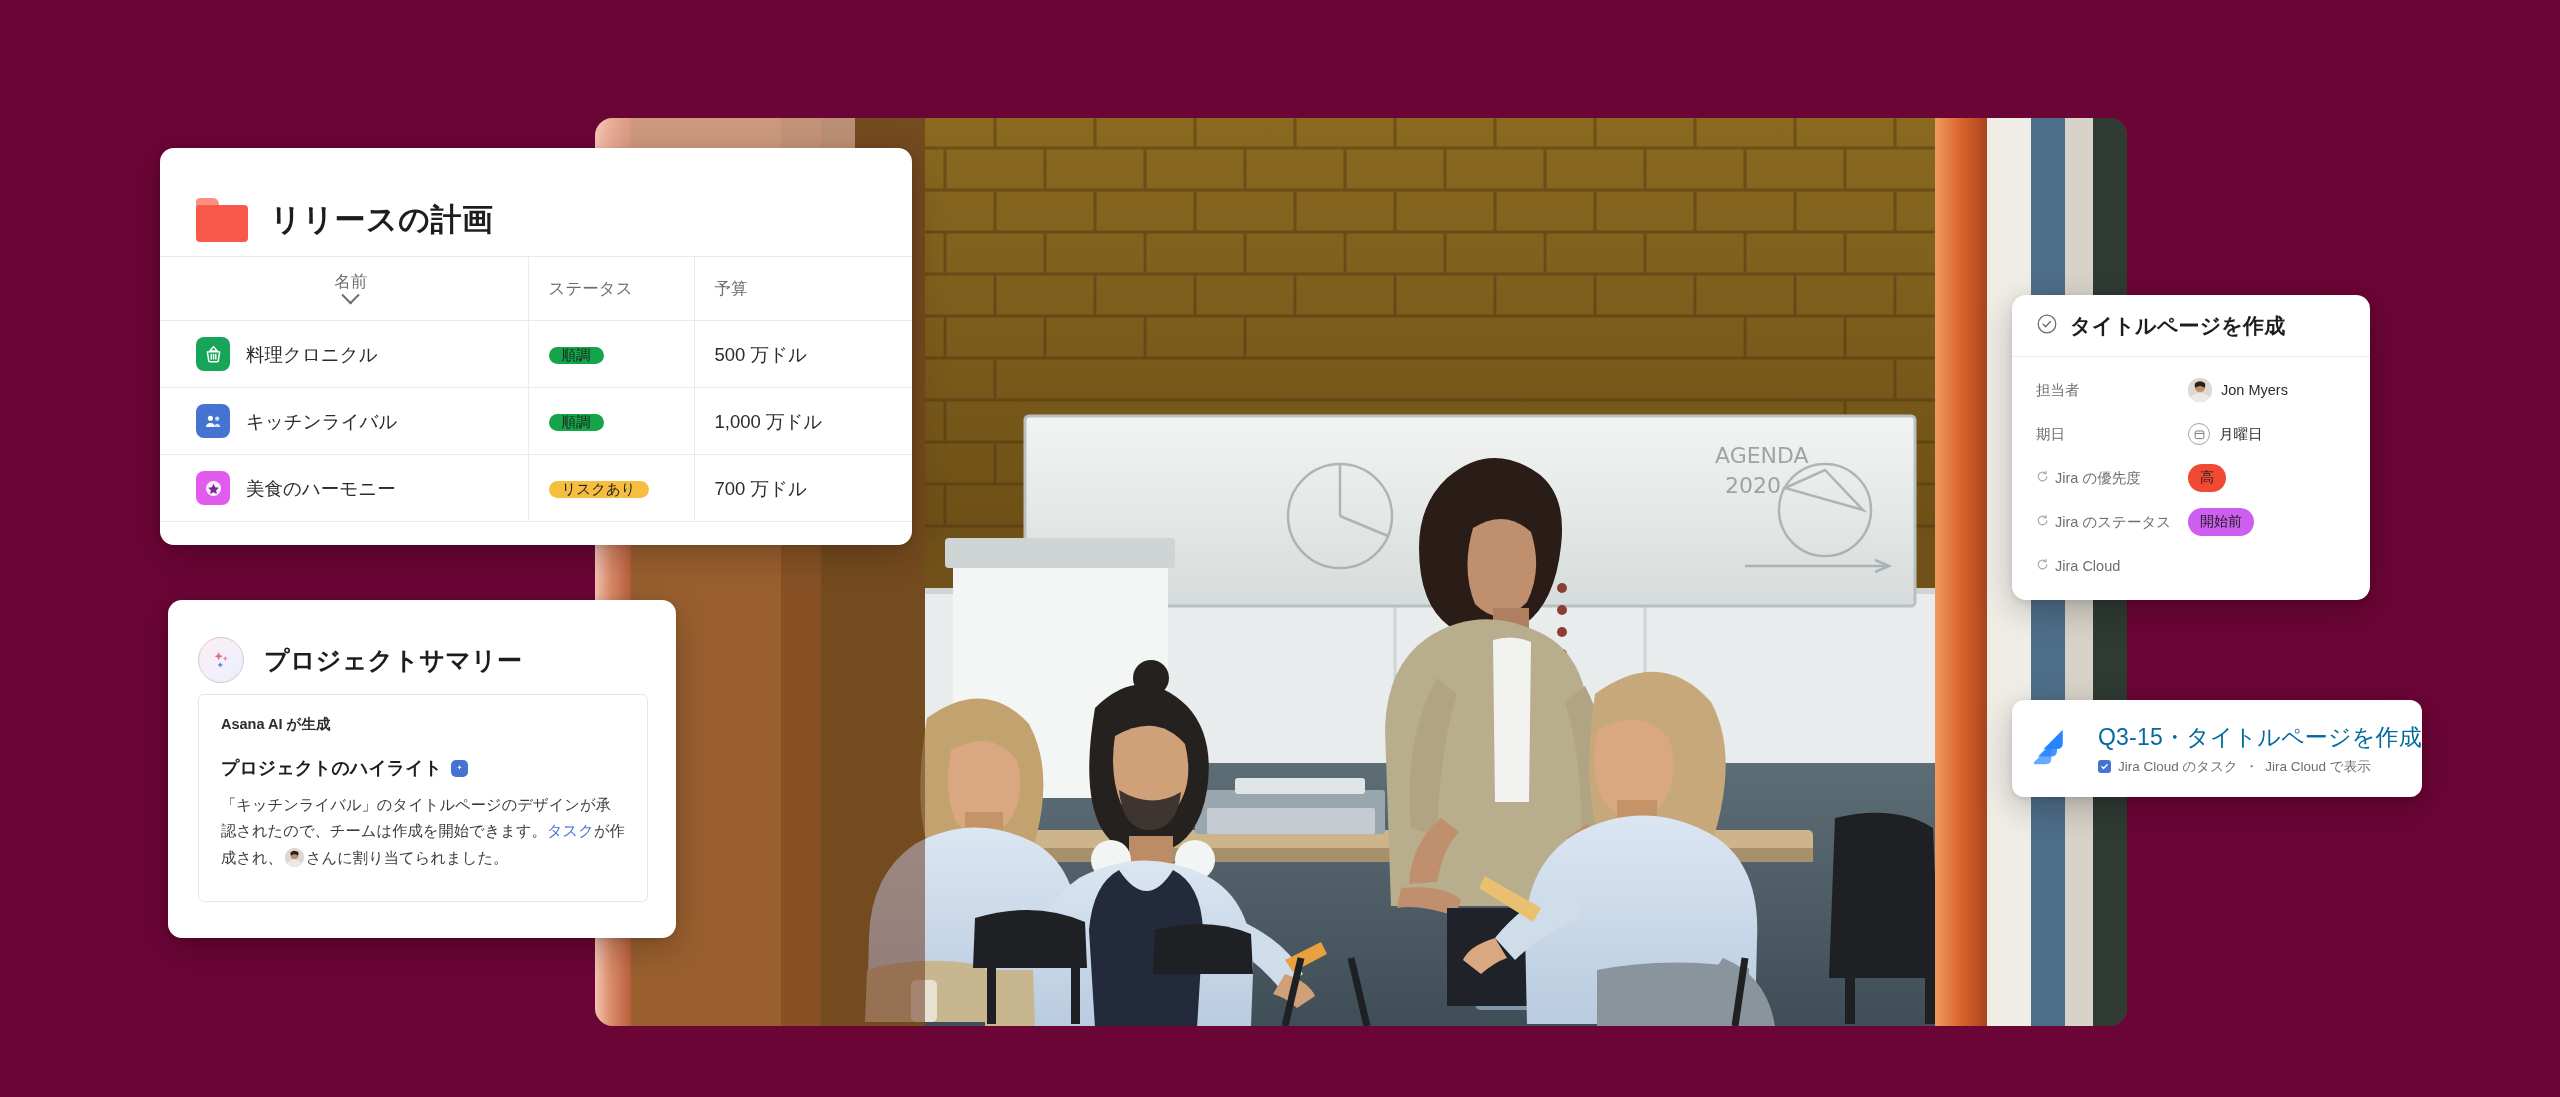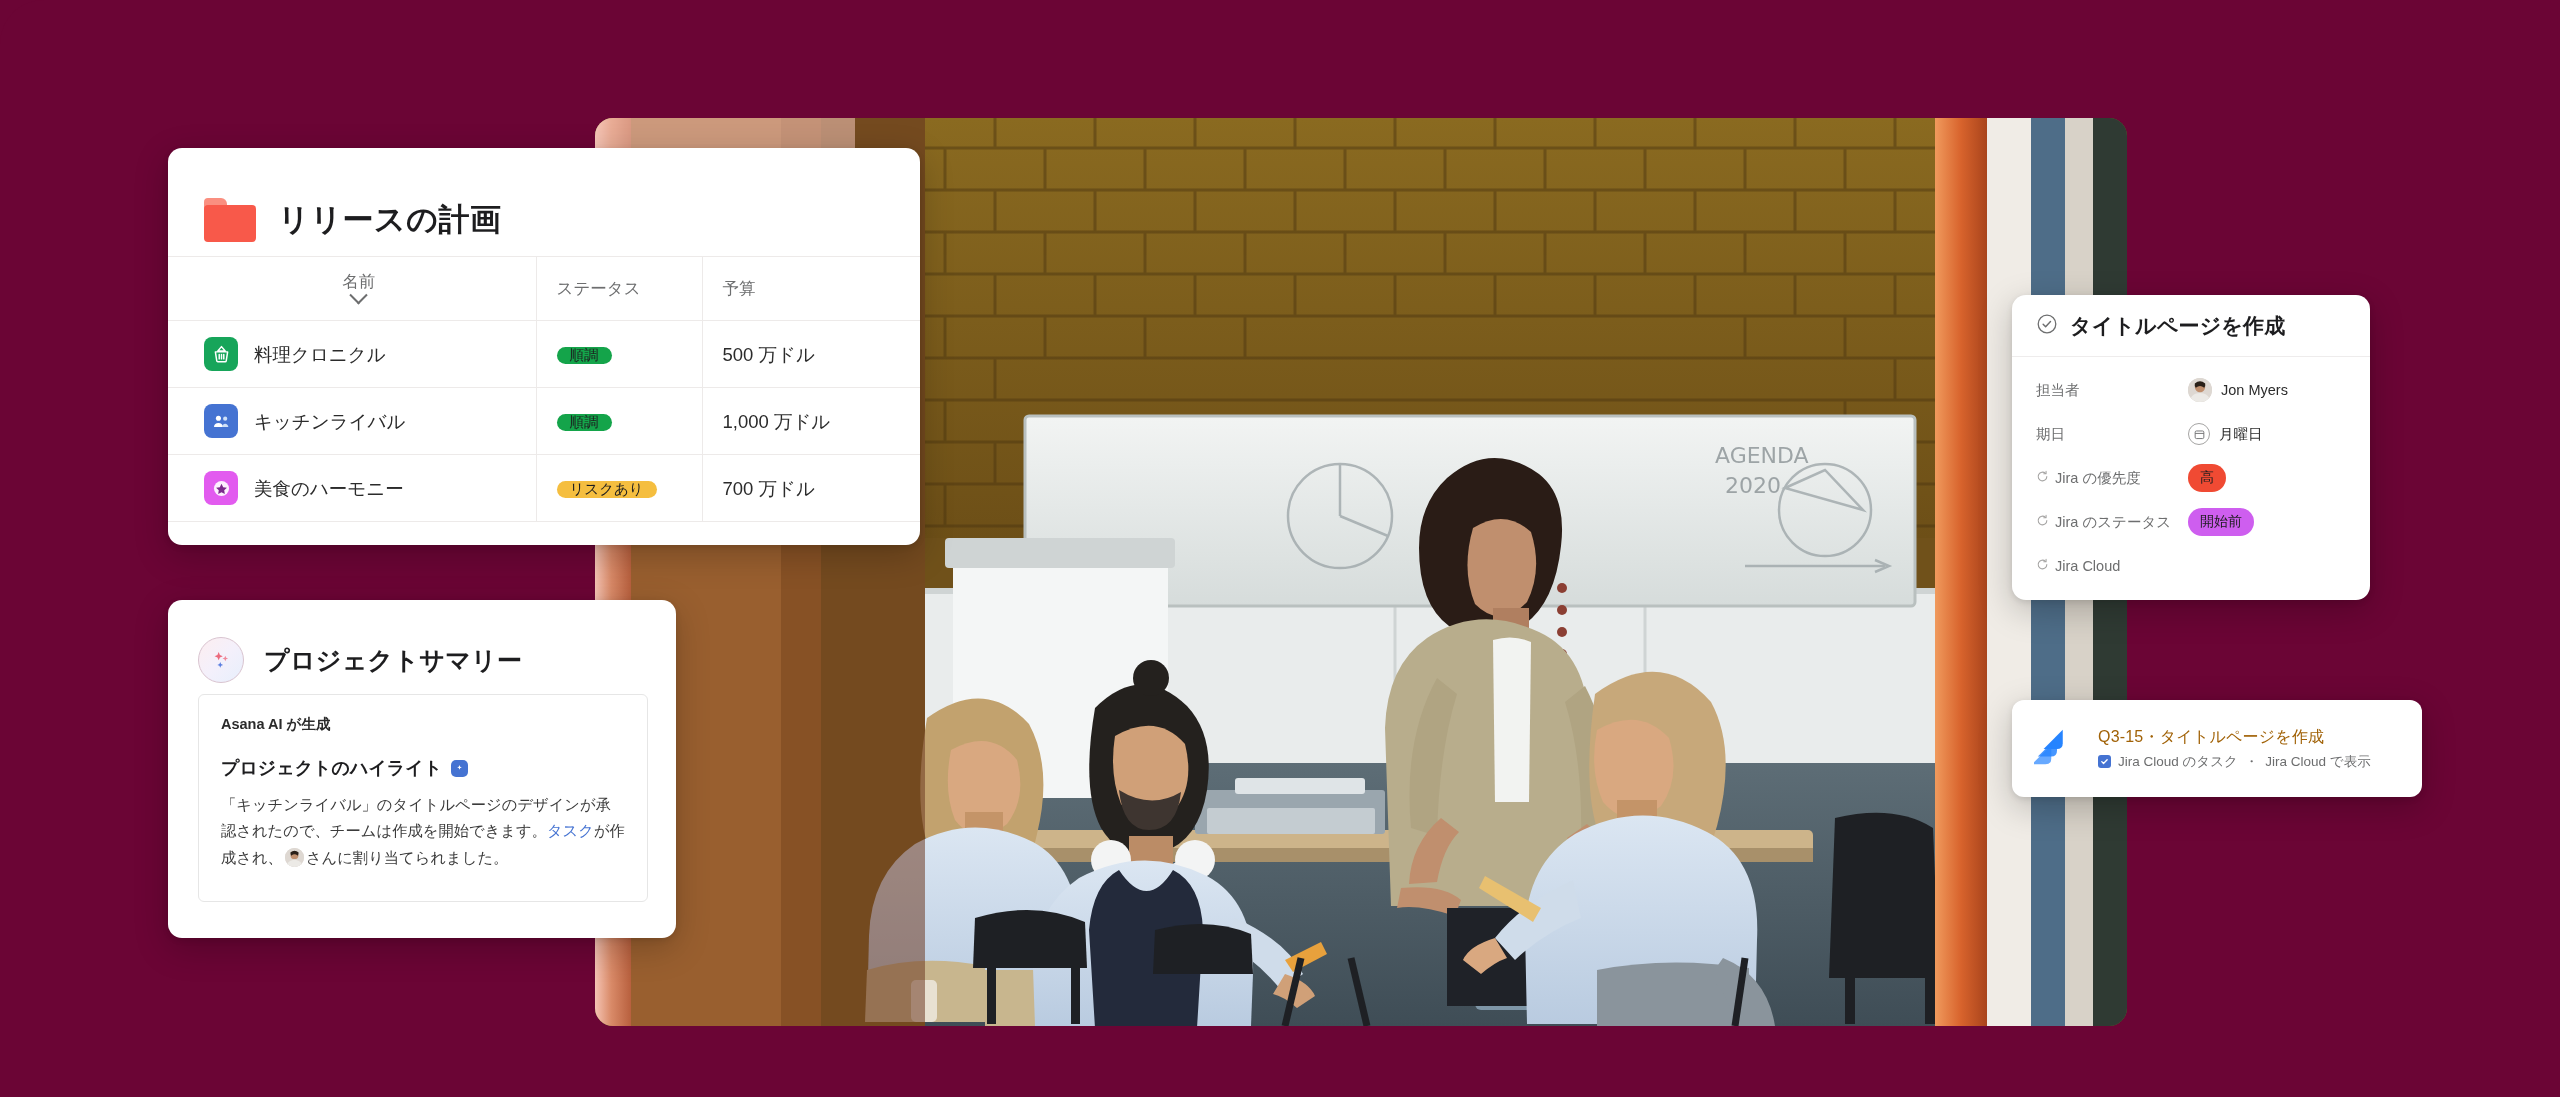--- a/index.html
+++ b/index.html
@@ -33,21 +33,21 @@
   
   .card {
     position: absolute;
     background: #ffffff;
     border-radius: 14px;
     box-shadow: 0 10px 34px rgba(0,0,0,.22), 0 2px 6px rgba(0,0,0,.10);
   }
 
   
   #release-card {
-    left: 168px; top: 148px;
+    left: 160px; top: 148px;
     width: 752px; height: 397px;
     padding: 0;
   }
   .rc-head {
     display: flex; align-items: center; gap: 22px;
     padding: 36px 0 0 36px;
     height: 108px;
   }
   .folder-icon { width: 52px; height: 44px; position: relative; flex: none; }
   .folder-icon .tab {
@@ -159,21 +159,21 @@
 
   
   #jira-toast {
     left: 2012px; top: 700px;
     width: 410px; height: 97px;
     display: flex; align-items: center; gap: 18px;
     padding-left: 22px;
     border-radius: 12px;
   }
   .jt-text { display: flex; flex-direction: column; gap: 5px; }
-  .jt-title { font-size: 16px; font-weight: 400; color: #a16207; letter-spacing: .2px; white-space: nowrap; }
+  .jt-title { font-size: 23px; font-weight: 400; color: #0369a1; letter-spacing: .2px; white-space: nowrap; }
   .jt-sub { font-size: 13.5px; color: #6d6e6f; display: flex; align-items: center; gap: 7px; white-space: nowrap; }
   .jt-check {
     width: 13px; height: 13px; border-radius: 3px; background: #4573d2; flex: none;
     display: inline-flex; align-items: center; justify-content: center;
   }
 </style>
 </head>
 <body>
 
 <div class="stage">

